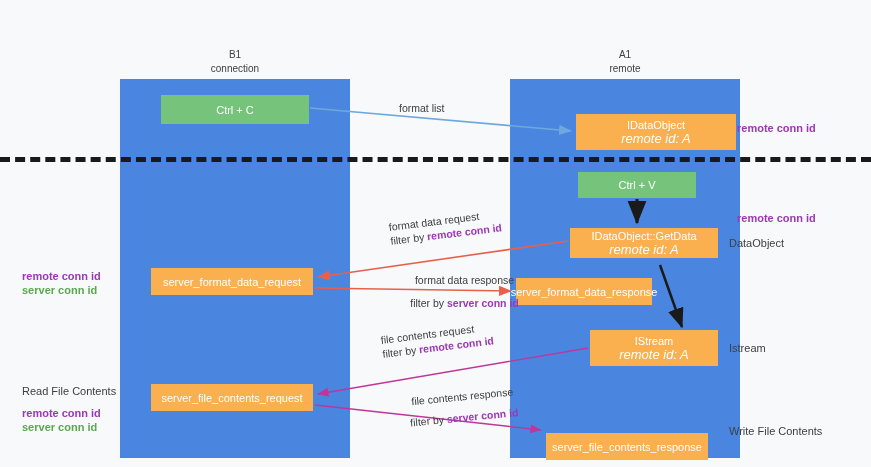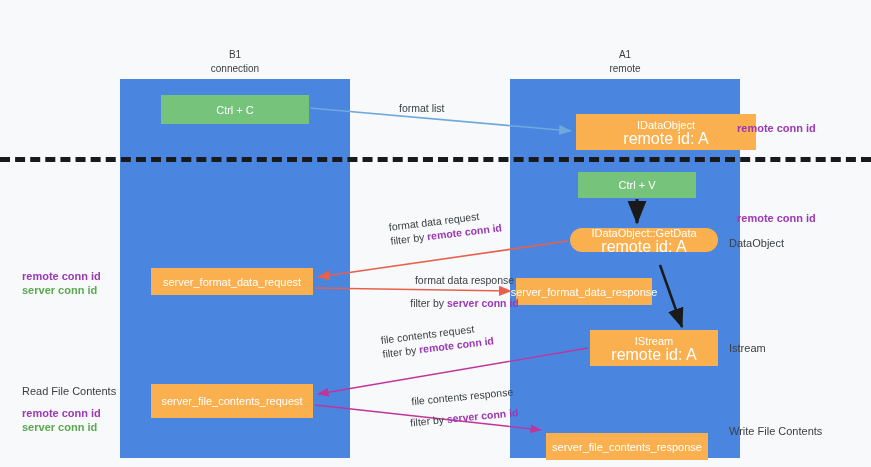--- a/index.html
+++ b/index.html
@@ -38,30 +38,30 @@
   
   .node{
     position:absolute;box-sizing:border-box;
     display:flex;flex-direction:column;
     align-items:center;justify-content:center;
     color:#ffffff;font-size:11px;line-height:14px;text-align:center;
     padding:3px 4px;
   }
   .node.green{background:#76c47c;}
   .node.orange{background:#fbb04f;}
-  .node .l2{font-size:16px;}
+  .node .l2{font-size:13px;font-style:italic;}
 
   #n-ctrlc{left:161px;top:95px;width:148px;height:29px;}
-  #n-idataobject{left:576px;top:114px;width:180px;height:36px;align-items:center;}
+  #n-idataobject{left:576px;top:114px;width:160px;height:36px;align-items:center;}
   #n-ctrlv{left:578px;top:172px;width:118px;height:26px;}
-  #n-getdata{left:570px;top:228px;width:148px;height:24px;border-radius:12px;}
+  #n-getdata{left:570px;top:228px;width:148px;height:30px;}
   #n-sfdreq{left:151px;top:268px;width:162px;height:27px;}
   #n-sfdresp{left:516px;top:278px;width:136px;height:27px;}
   #n-istream{left:590px;top:330px;width:128px;height:36px;}
-  #n-sfcreq{left:151px;top:384px;width:162px;height:34px;}
+  #n-sfcreq{left:151px;top:384px;width:162px;height:27px;}
   #n-sfcresp{left:546px;top:433px;width:162px;height:27px;}
 
   
   .side-label{position:absolute;font-size:11px;line-height:14px;}
   .purple{color:#9c38b5;font-weight:bold;}
   .green-t{color:#5aa84f;font-weight:bold;}
   .plain{color:#3c4043;font-weight:normal;}
 
   #sl-remote1{left:737px;top:121px;}
   #sl-remote2{left:737px;top:211px;}

